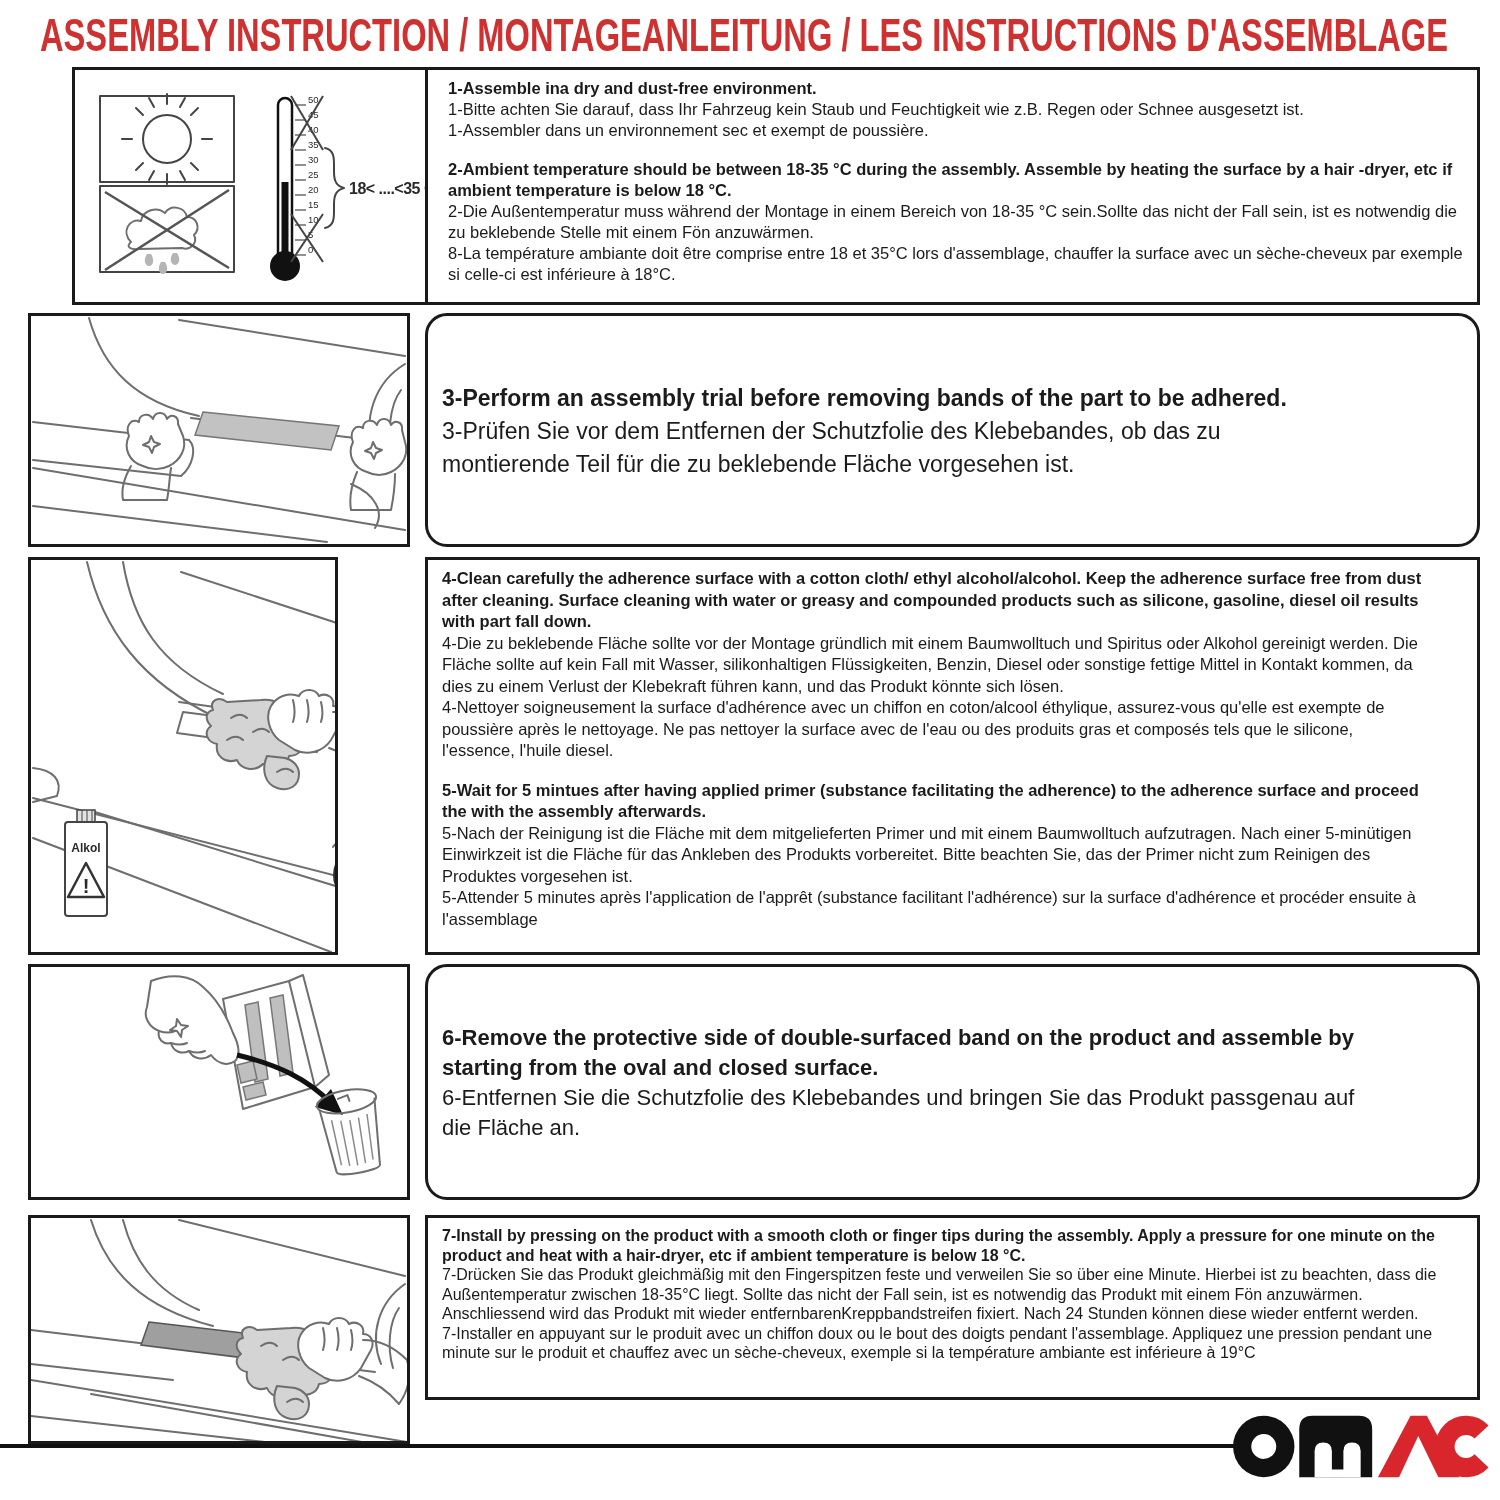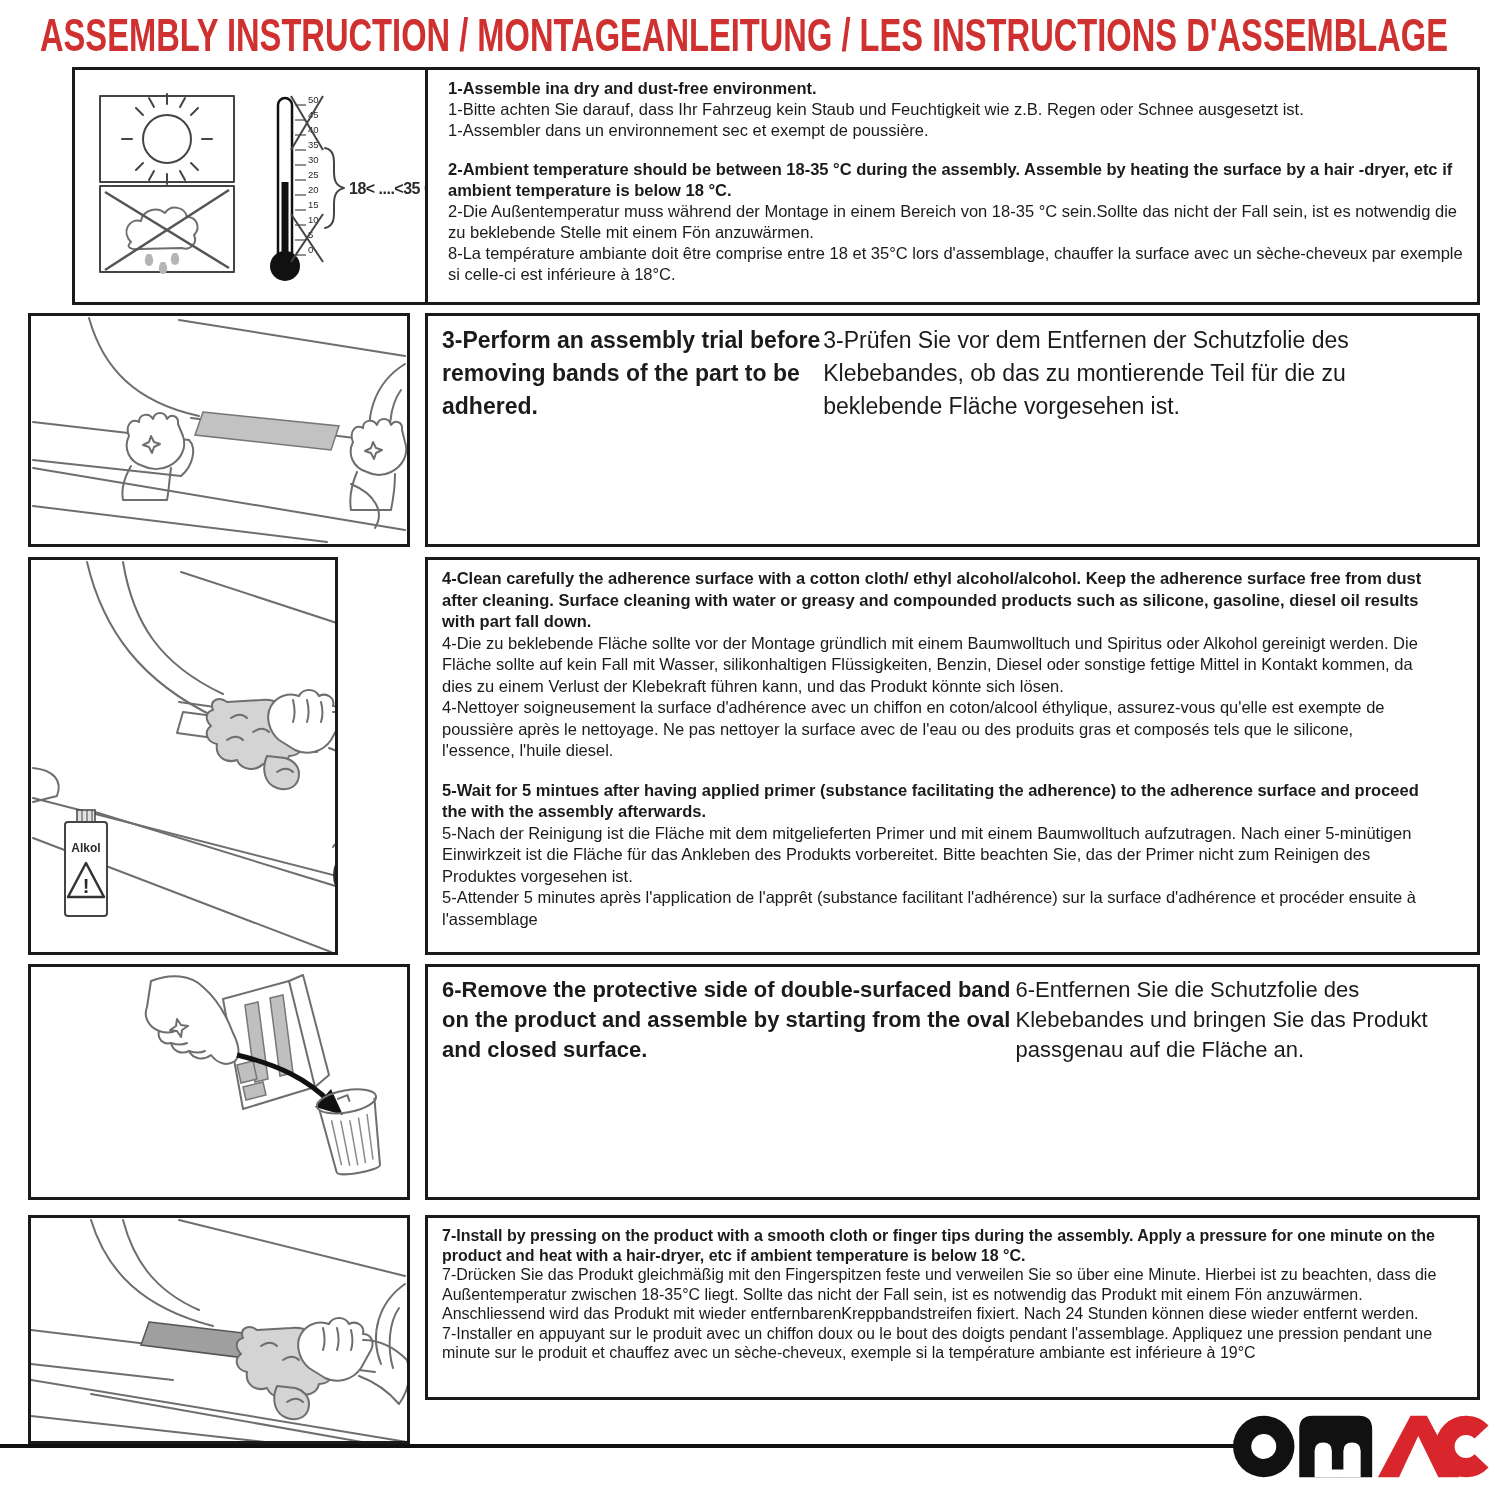--- a/index.html
+++ b/index.html
@@ -21,21 +21,21 @@
   }
   .txt { padding:8px 14px 6px 14px; }
   .txt p { margin:0; }
   .txt p.b { font-weight:700; }
   .txt p.gap { margin-top:18px; }
   .t-sm { font-size:16.5px; line-height:21px; }
   .t-sm3 { font-size:16.5px; line-height:21.5px; }
   .t-sm5 { font-size:16px; line-height:19.5px; }
   .t-lg { font-size:23px; line-height:33px; }
   .t-md { font-size:22px; line-height:30px; }
-  .vcenter { display:flex; flex-direction:row; justify-content:center; }
+  .vcenter { display:flex; flex-direction:column; justify-content:center;border-radius:22px; }
   .row2 p { max-width:885px; }
   .row2 p.b { max-width:965px; }
   .row3 p { max-width:985px; }
   .row4 p { max-width:915px; }
   .row5 p { max-width:1012px; }
   .ln { fill:none; stroke:#6e6e6e; stroke-width:2; stroke-linecap:round; stroke-linejoin:round; }
   .ln-dk { fill:none; stroke:#444; stroke-width:2; stroke-linecap:round; stroke-linejoin:round; }
   .handfill { fill:#ffffff; stroke:#6e6e6e; stroke-width:2; stroke-linejoin:round; }
   .cloth { fill:#d4d4d4; stroke:#6e6e6e; stroke-width:2; stroke-linejoin:round; }
   .svgtext { font-family:"Liberation Sans", sans-serif; fill:#2a2a2a; }

